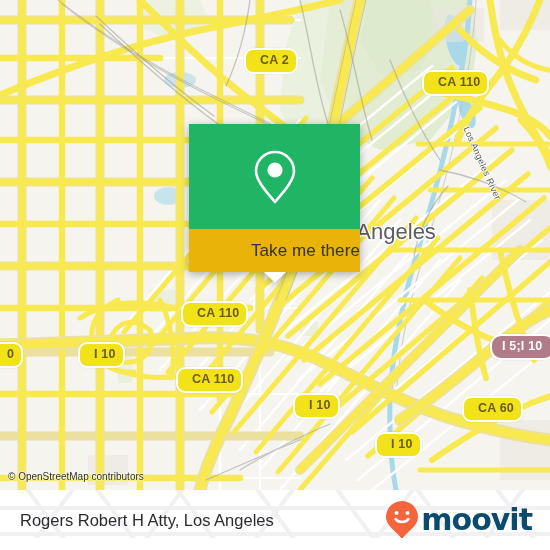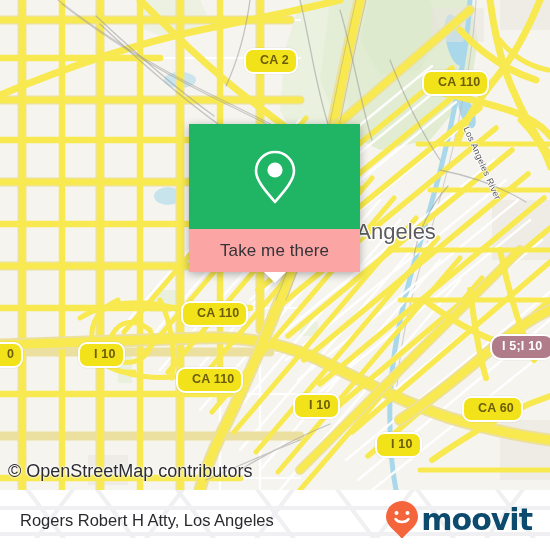--- a/index.html
+++ b/index.html
@@ -99,25 +99,25 @@
     filter: drop-shadow(0 2px 4px rgba(0,0,0,.30));
   }
   #popup-green {
     background: #1fb565;
     height: 105px;
     display: flex;
     align-items: center;
     justify-content: center;
   }
   #popup-white {
-    background: #fca5a5;
+    background: #eab308;
     height: 43px;
     display: flex;
     align-items: center;
-    justify-content: center;
+    justify-content: flex-end;
     position: relative;
   }
   #popup-label {
     color: #333338;
     font-family: "Liberation Sans", sans-serif;
     font-size: 17px;
     letter-spacing: .1px;
   }
   #popup-tail {
     position: absolute;
@@ -129,21 +129,21 @@
     border-right: 11px solid transparent;
     border-top: 11px solid #ffffff;
   }
 
   
   #attribution {
     position: absolute;
     left: 8px;
     bottom: 8px;
     font-family: "Liberation Sans", sans-serif;
-    font-size: 18px;
+    font-size: 10px;
     color: #2c2c30;
     white-space: nowrap;
     text-shadow: 0 0 3px #fff, 0 0 2px #fff, 0 0 1px #fff;
   }
 
   
   #footer {
     position: absolute;
     left: 0;
     top: 490px;

